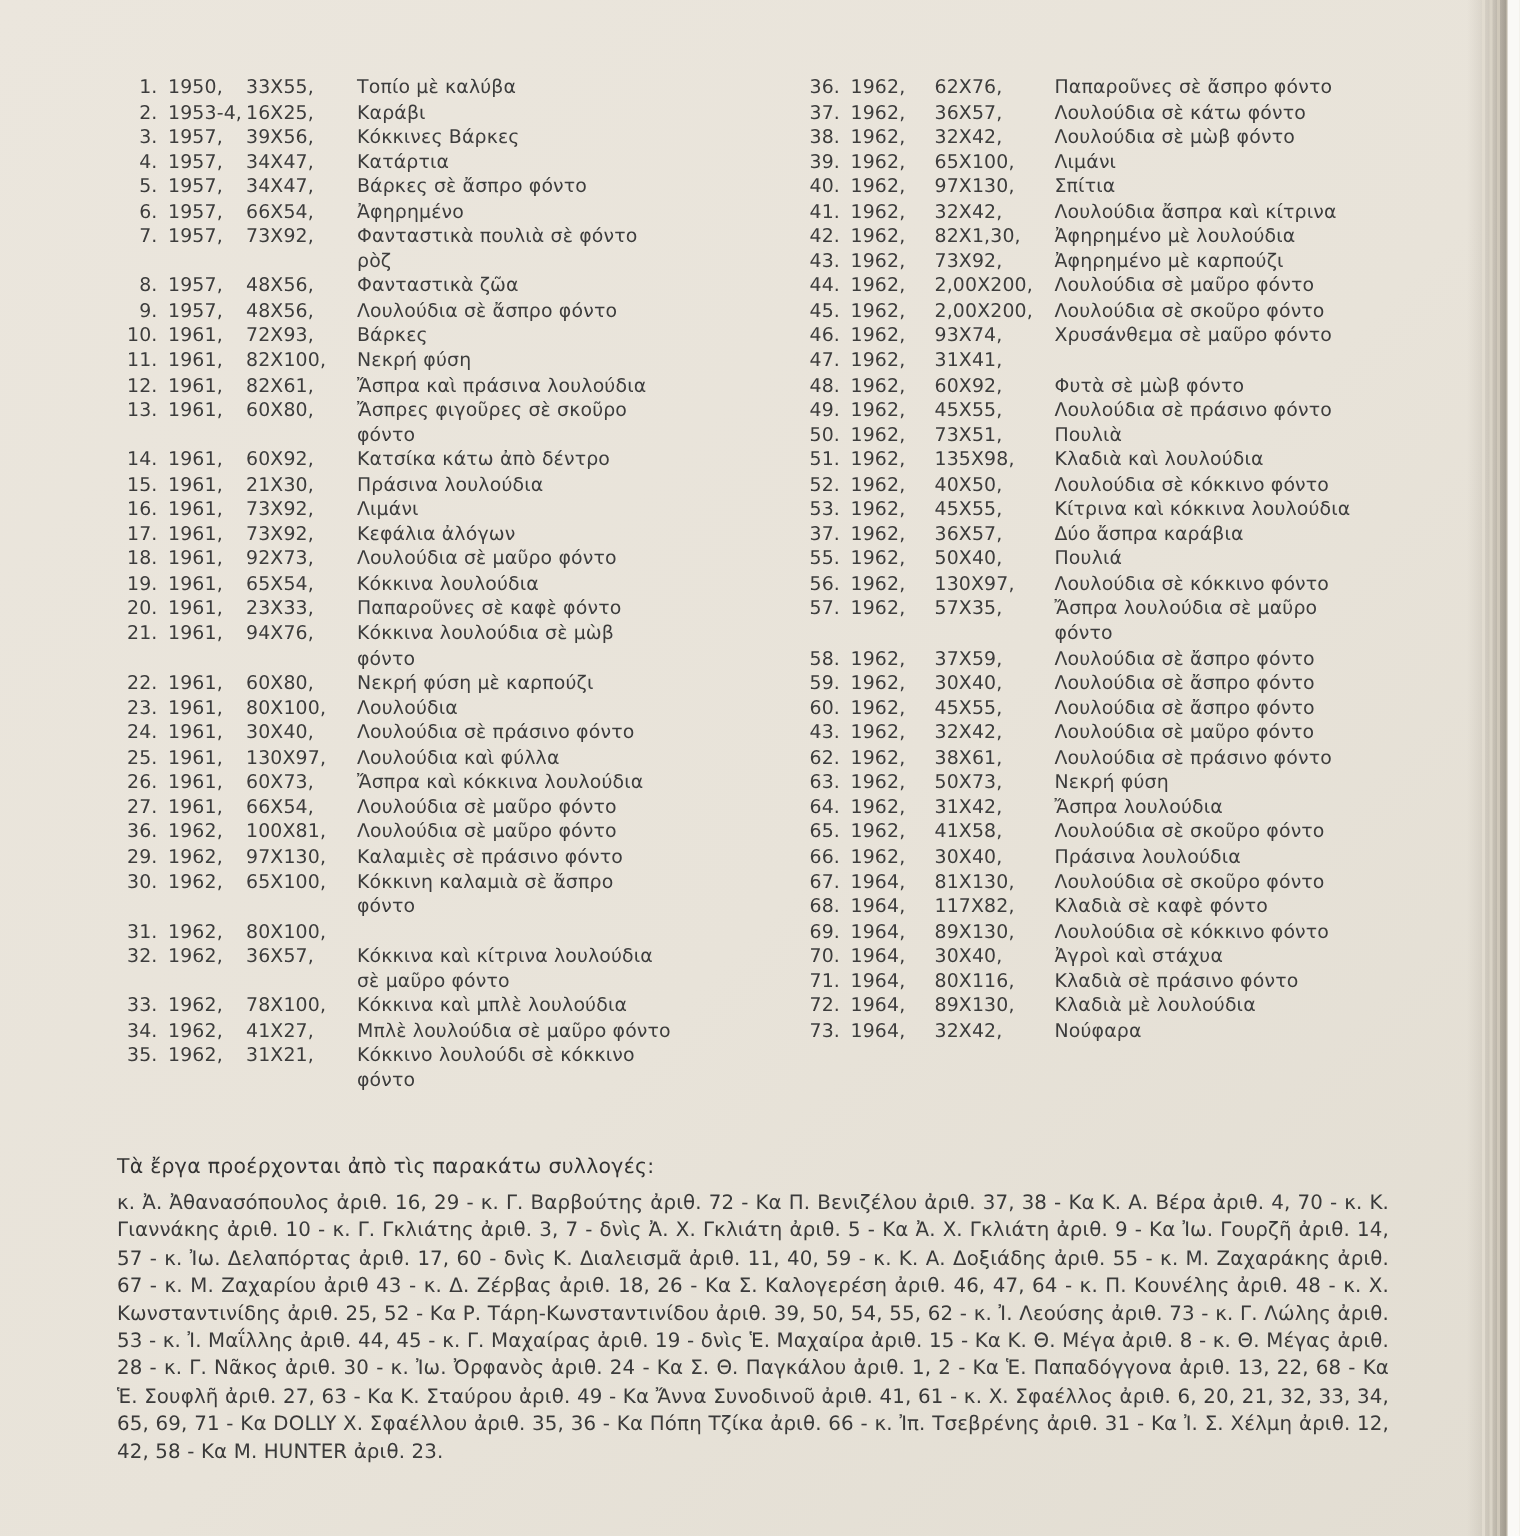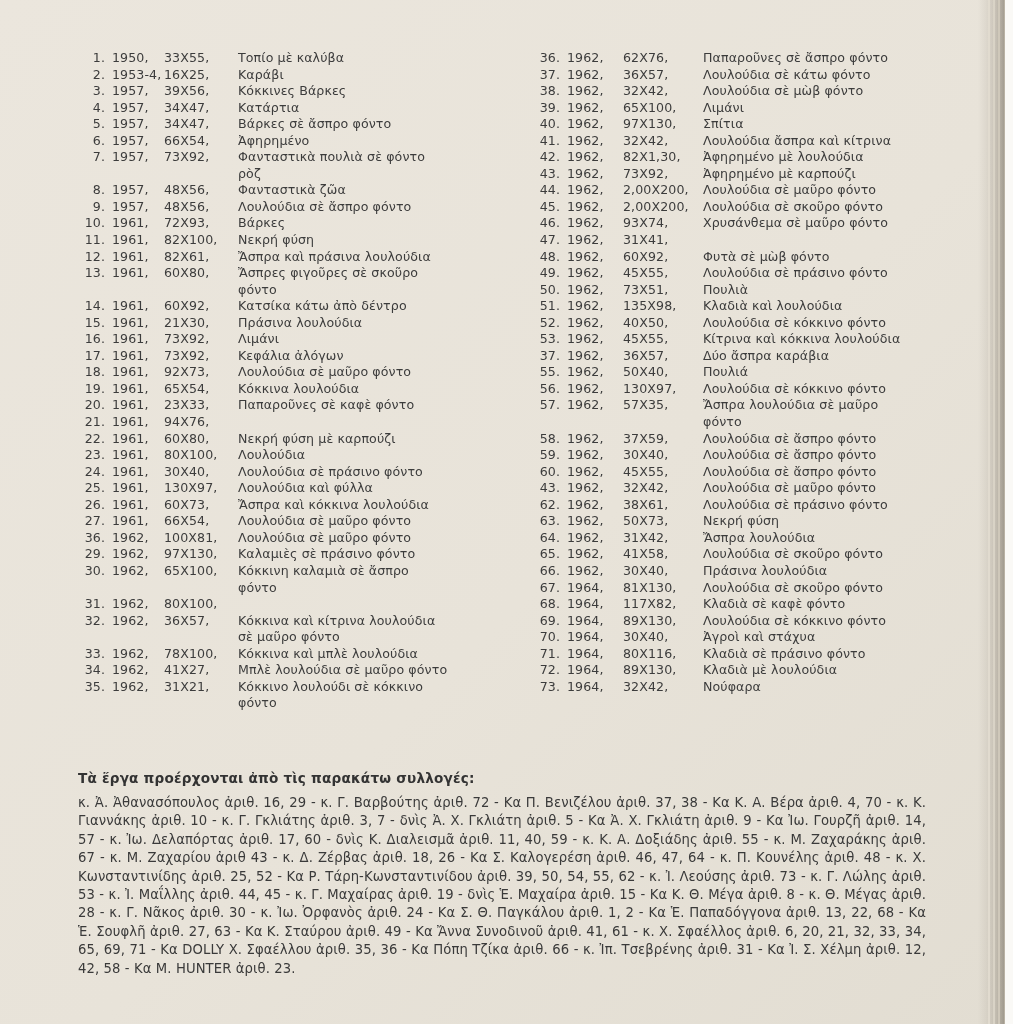--- a/index.html
+++ b/index.html
@@ -47,21 +47,21 @@
   }
   .col-left  .row { grid-template-columns: 30px 56px 74px 212px; }
   .col-right .row { grid-template-columns: 30px 60px 80px 218px; }
   .row .no   { text-align: right; padding-right: 3px; white-space: nowrap; }
   .row .year { padding-left: 4px; white-space: nowrap; }
   .row .size { white-space: nowrap; }
   .row .title { }
 
   .collections-header {
     position: absolute; left: 78px; top: 770px;
-    font-size: 13.6px; font-weight: bold; color: #333;
+    font-size: 13.6px; font-weight: normal; color: #333;
     letter-spacing: 0.2px;
   }
   .collections-text {
     position: absolute; left: 78px; top: 794px; width: 848px;
     font-size: 13.2px; font-weight: normal; color: #3a3a3a;
     line-height: 18.4px;
     text-align: justify;
     letter-spacing: 0.1px;
   }
 </style>
@@ -188,20 +188,21 @@
       <div class="row">
         <span class="no">20.</span>
         <span class="year">1961,</span>
         <span class="size">23X33,</span>
         <span class="title">Παπαροῦνες σὲ καφὲ φόντο</span>
       </div>
       <div class="row">
         <span class="no">21.</span>
         <span class="year">1961,</span>
         <span class="size">94X76,</span>
+        <span class="title">Κόκκινα λουλούδια σὲ μὼβ φόντο</span>
       </div>
       <div class="row">
         <span class="no">22.</span>
         <span class="year">1961,</span>
         <span class="size">60X80,</span>
         <span class="title">Νεκρή φύση μὲ καρπούζι</span>
       </div>
       <div class="row">
         <span class="no">23.</span>
         <span class="year">1961,</span>

